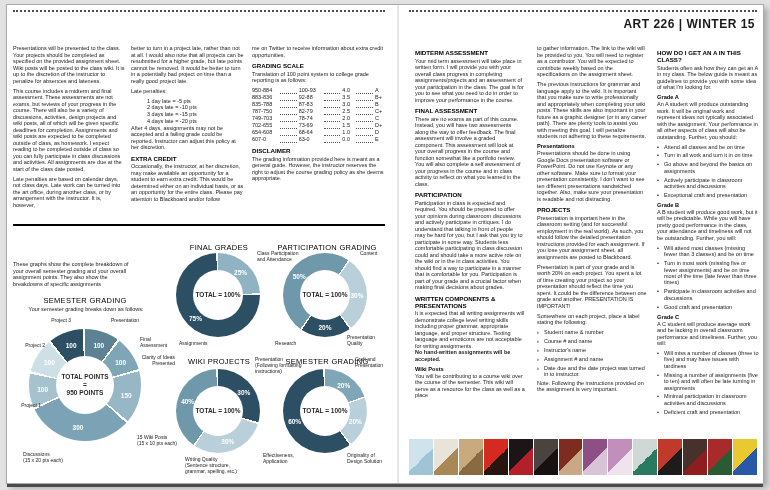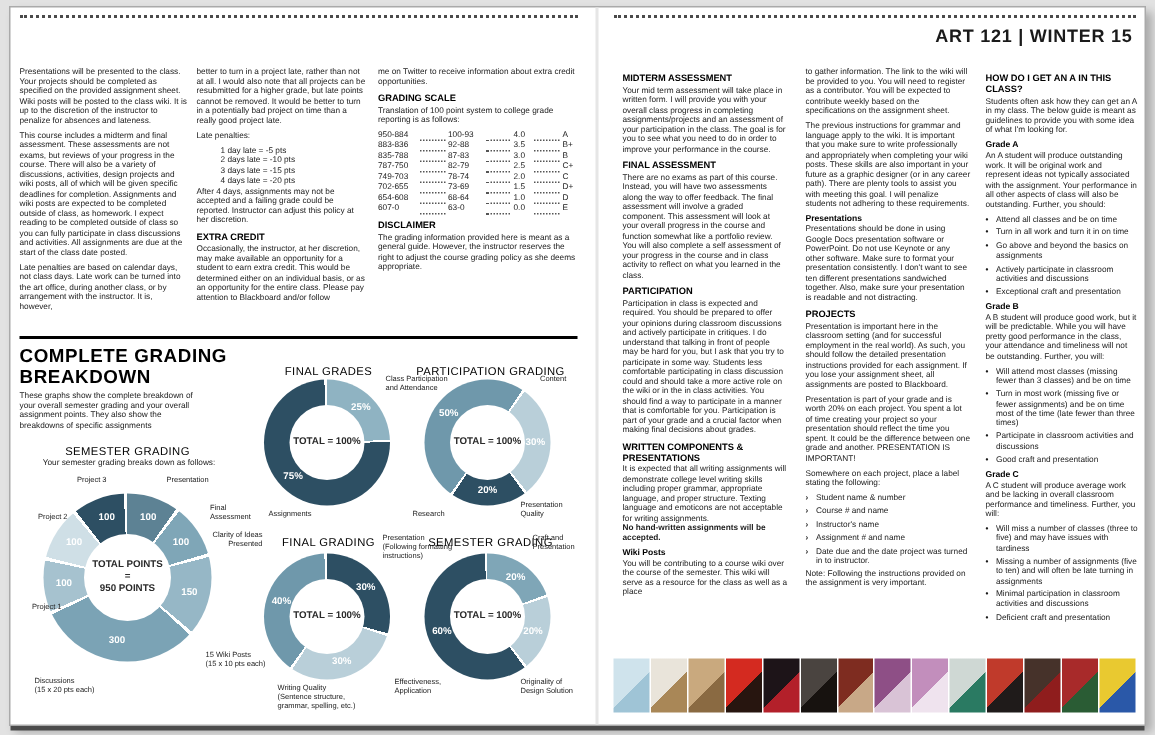--- a/index.html
+++ b/index.html
@@ -148,21 +148,20 @@
           <span class="leader"></span>
           <span class="c3">0.0</span>
           <span class="leader"></span>
           <span class="c4">E</span>
         </div>
         <div class="shead">DISCLAIMER</div>
         <p class="body">The grading information provided here is meant as a general guide. However, the instructor reserves the right to adjust the course grading policy as she deems appropriate.</p>
       </div>
 
     <div class="divider"></div>
-    <div class="breakdown-head">COMPLETE GRADING BREAKDOWN</div>
     <div class="breakdown-intro">These graphs show the complete breakdown of your overall semester grading and your overall assignment points. They also show the breakdowns of specific assignments</div>
 
     <div class="chart-title" style="left:18px;top:291px;width:120px;">SEMESTER GRADING</div>
     <div class="chart-sub" style="left:0px;top:301px;width:158px;">Your semester grading breaks down as follows:</div>
     <div class="donut large" style="left: 22px; top: 324px; background: conic-gradient(rgb(93, 130, 148) 0deg, rgb(93, 130, 148) 35.3947deg, rgb(255, 255, 255) 35.3947deg, rgb(255, 255, 255) 37.8947deg, rgb(127, 166, 183) 37.8947deg, rgb(127, 166, 183) 73.2895deg, rgb(255, 255, 255) 73.2895deg, rgb(255, 255, 255) 75.7895deg, rgb(150, 183, 198) 75.7895deg, rgb(150, 183, 198) 130.132deg, rgb(255, 255, 255) 130.132deg, rgb(255, 255, 255) 132.632deg, rgb(123, 163, 181) 132.632deg, rgb(123, 163, 181) 243.816deg, rgb(255, 255, 255) 243.816deg, rgb(255, 255, 255) 246.316deg, rgb(166, 194, 207) 246.316deg, rgb(166, 194, 207) 281.711deg, rgb(255, 255, 255) 281.711deg, rgb(255, 255, 255) 284.211deg, rgb(207, 223, 230) 284.211deg, rgb(207, 223, 230) 319.605deg, rgb(255, 255, 255) 319.605deg, rgb(255, 255, 255) 322.105deg, rgb(45, 79, 99) 322.105deg, rgb(45, 79, 99) 357.5deg, rgb(255, 255, 255) 357.5deg, rgb(255, 255, 255) 360deg);">
         <span class="dval" style="left: 69.8192px; top: 15.746px;">100</span>
         <span class="dval" style="left: 91.6298px; top: 32.7219px;">100</span>
         <span class="dval" style="left: 97.2577px; top: 66.4479px;">150</span>
         <span class="dval" style="left: 48.9949px; top: 97.9795px;">300</span>
         <span class="dval" style="left: 13.5854px; top: 59.5146px;">100</span>
@@ -204,21 +203,21 @@
         <span class="dval" style="left: 16.1762px; top: 23.2379px;">50%</span>
         <div class="hole">
           <div>TOTAL = 100%</div>
         </div>
       </div>
     <span class="dlabel" style="left:353px;top:246px;width:32px;">Content</span>
     <span class="dlabel" style="left:340px;top:330px;width:42px;">Presentation
 Quality</span>
     <span class="dlabel" style="left:268px;top:336px;width:32px;">Research</span>
 
-    <div class="chart-title" style="left:152px;top:352px;width:120px;">FINAL GRADING</div>
+    <div class="chart-title" style="left:152px;top:352px;width:120px;">WIKI PROJECTS</div>
     <div class="donut small" style="left: 169px; top: 364px; background: conic-gradient(rgb(45, 79, 99) 0deg, rgb(45, 79, 99) 105.5deg, rgb(255, 255, 255) 105.5deg, rgb(255, 255, 255) 108deg, rgb(185, 207, 217) 108deg, rgb(185, 207, 217) 213.5deg, rgb(255, 255, 255) 213.5deg, rgb(255, 255, 255) 216deg, rgb(111, 152, 171) 216deg, rgb(111, 152, 171) 357.5deg, rgb(255, 255, 255) 357.5deg, rgb(255, 255, 255) 360deg);">
         <span class="dval" style="left: 67.8238px; top: 23.2379px;">30%</span>
         <span class="dval" style="left: 51.8638px; top: 72.3577px;">30%</span>
         <span class="dval" style="left: 11.6423px; top: 32.1362px;">40%</span>
         <div class="hole">
           <div>TOTAL = 100%</div>
         </div>
       </div>
     <span class="dlabel r" style="left:124px;top:350px;width:44px;">Clarity of Ideas
 Presented</span>
@@ -243,21 +242,21 @@
     <span class="dlabel" style="left:340px;top:448px;width:46px;">Originality of
 Design Solution</span>
     <span class="dlabel" style="left:256px;top:448px;width:44px;">Effectiveness,
 Application</span>
   </div>
 
   <div class="fold"></div>
 
   <div class="page page-right">
     <div class="dotted-rule" style="left:10px;top:5px;width:348px;"></div>
-    <div class="issue-header">ART 121 | WINTER 15</div>
+    <div class="issue-header">ART 226 | WINTER 15</div>
 
     <div class="col" style="left:16px;width:110px;">
         <div class="shead">MIDTERM ASSESSMENT</div>
         <p class="body">Your mid term assessment will take place in written form. I will provide you with your overall class progress in completing assignments/projects and an assessment of your participation in the class. The goal is for you to see what you need to do in order to improve your performance in the course.</p>
         <div class="shead">FINAL ASSESSMENT</div>
         <p class="body">There are no exams as part of this course. Instead, you will have two assessments along the way to offer feedback. The final assessment will involve a graded component. This assessment will look at your overall progress in the course and function somewhat like a portfolio review. You will also complete a self assessment of your progress in the course and in class activity to reflect on what you learned in the class.</p>
         <div class="shead">PARTICIPATION</div>
         <p class="body">Participation in class is expected and required. You should be prepared to offer your opinions during classroom discussions and actively participate in critiques. I do understand that talking in front of people may be hard for you, but I ask that you try to participate in some way. Students less comfortable participating in class discussion could and should take a more active role on the wiki or in the in class activities. You should find a way to participate in a manner that is comfortable for you. Participation is part of your grade and a crucial factor when making final decisions about grades.</p>
         <div class="shead">WRITTEN COMPONENTS &amp; PRESENTATIONS</div>
         <p class="body">It is expected that all writing assignments will demonstrate college level writing skills including proper grammar, appropriate language, and proper structure. Texting language and emoticons are not acceptable for writing assignments.</p>

